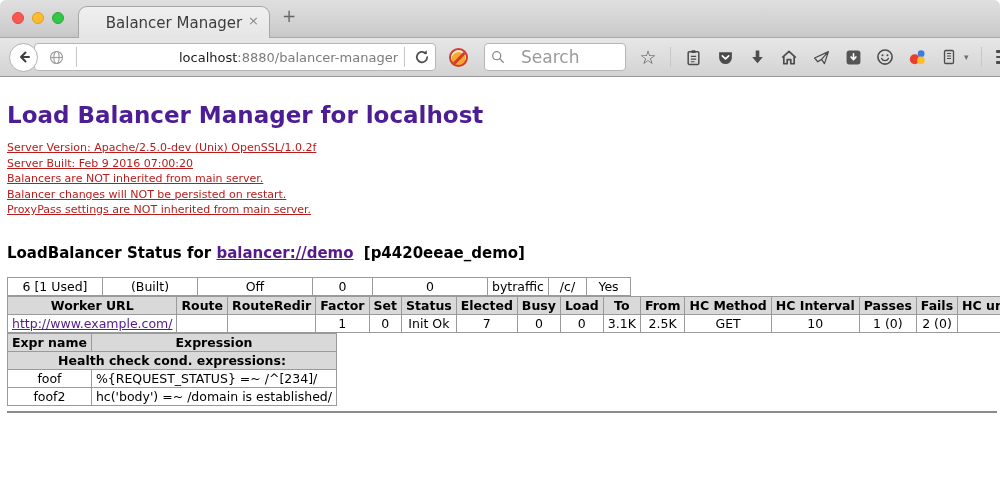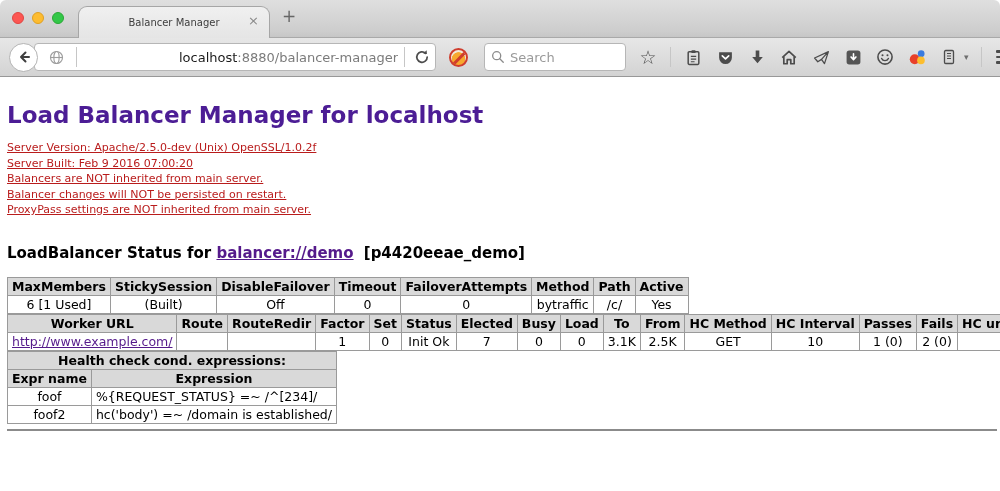--- a/index.html
+++ b/index.html
@@ -19,21 +19,21 @@
   .light { width:12px; height:12px; border-radius:50%; }
   .light.red    { background:#fc5652; border:1px solid #df4643; }
   .light.yellow { background:#fdbc30; border:1px solid #dfa023; }
   .light.green  { background:#33c748; border:1px solid #2aa835; }
   .tab {
     position:absolute; left:78px; top:6px; width:192px; height:32px;
     background:linear-gradient(180deg,#f0f0f0,#e5e5e5);
     border:1px solid #a6a6a6; border-bottom:none; border-radius:9px 9px 0 0;
     display:flex; align-items:center; justify-content:center;
   }
-  .tab-title { font-size:10px; color:#3d3d3d; }
+  .tab-title { font-size:15px; color:#3d3d3d; }
   .tab-close { position:absolute; right:10px; top:7px; font-size:13px; color:#8a8a8a; line-height:1; cursor:default; }
   .newtab {
     position:absolute; left:282px; top:8px; font-size:17px; color:#666; line-height:1;
   }
 
   
   .toolbar {
     height:39px; background:linear-gradient(180deg,#e7e7e7,#d3d3d3);
     border-bottom:1px solid #989898;
     display:flex; align-items:center; position:relative;
@@ -49,22 +49,22 @@
   .urlbar .globe { margin:0 6px 0 2px; }
   .vsep { width:1px; height:20px; background:#c6c6c6; margin:0 6px; flex:none; }
   .url-text { font-size:13px; white-space:nowrap; flex:1 1 auto; overflow:hidden;text-align:right; }
   .url-host { color:#1b1b1b; }
   .url-path { color:#7b7b7b; }
   .searchbar {
     height:28px; background:#fff; border:1px solid #b6b6b6; border-radius:4px;
     margin-left:16px; width:142px; flex:none; display:flex; align-items:center; padding:0 6px;
   }
   .searchbar input {
-    border:none; outline:none; width:100%; font-size:13px; color:#333;
-    font-family:inherit; background:transparent; padding:0; margin-left:5px;
+    border:none; outline:none; width:100%; font-size:17px; color:#333;
+    font-family:inherit; background:transparent; padding:0; margin-left:16px;
   }
   .searchbar input::placeholder { color:#9a9a9a; }
   .blocked-wrap { margin-left:13px; flex:none; }
   .icon-row { display:flex; align-items:center; margin-left:11px; gap:10px; flex:none; }
   .tb-icon { width:22px; height:22px; display:flex; align-items:center; justify-content:center; flex:none; }
   .caret { font-size:9px; color:#6e6e6e; margin-left:-6px; }
   .star-glyph { font-size:19px; color:#4c4c4c; line-height:1; }
 
   
   .blocked {
@@ -263,30 +263,20 @@
         <col style="width:95px">
           <col style="width:95px">
           <col style="width:115px">
           <col style="width:60px">
         <col style="width:115px">
           <col style="width:55px">
           <col style="width:38px">
           <col style="width:44px">
       </colgroup>
       <tbody>
-          <tr>
-        <th>MaxMembers</th>
-        <th>StickySession</th>
-        <th>DisableFailover</th>
-        <th>Timeout</th>
-        <th>FailoverAttempts</th>
-        <th>Method</th>
-        <th>Path</th>
-        <th>Active</th>
-      </tr>
       <tr>
         <td class="ctr">6 [1 Used]</td>
         <td class="ctr">(Built)</td>
         <td class="ctr">Off</td>
         <td class="ctr">0</td>
         <td class="ctr">0</td>
         <td class="ctr">bytraffic</td>
         <td class="ctr">/c/</td>
         <td class="ctr">Yes</td>
       </tr>
@@ -355,25 +345,25 @@
     </tbody>
       </table>
 
     <table class="data tbl-gap3">
       <colgroup>
           <col style="width:83px">
           <col style="width:230px">
         </colgroup>
       <tbody>
           <tr>
-        <th colspan="2">Health check cond. expressions:</th>
-      </tr>
-      <tr>
         <th>Expr name</th>
         <th>Expression</th>
+      </tr>
+      <tr>
+        <th colspan="2">Health check cond. expressions:</th>
       </tr>
       <tr>
         <td class="ctr">foof</td>
         <td class="lft">%{REQUEST_STATUS} =~ /^[234]/</td>
       </tr>
       <tr>
         <td class="ctr">foof2</td>
         <td class="lft">hc('body') =~ /domain is established/</td>
       </tr>
     </tbody>

